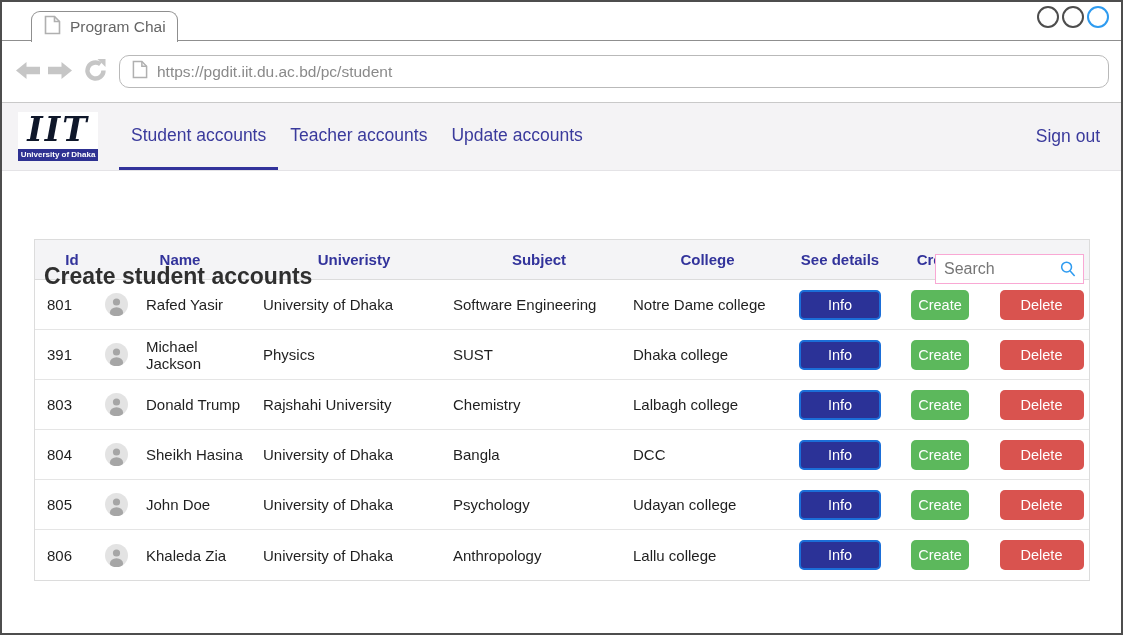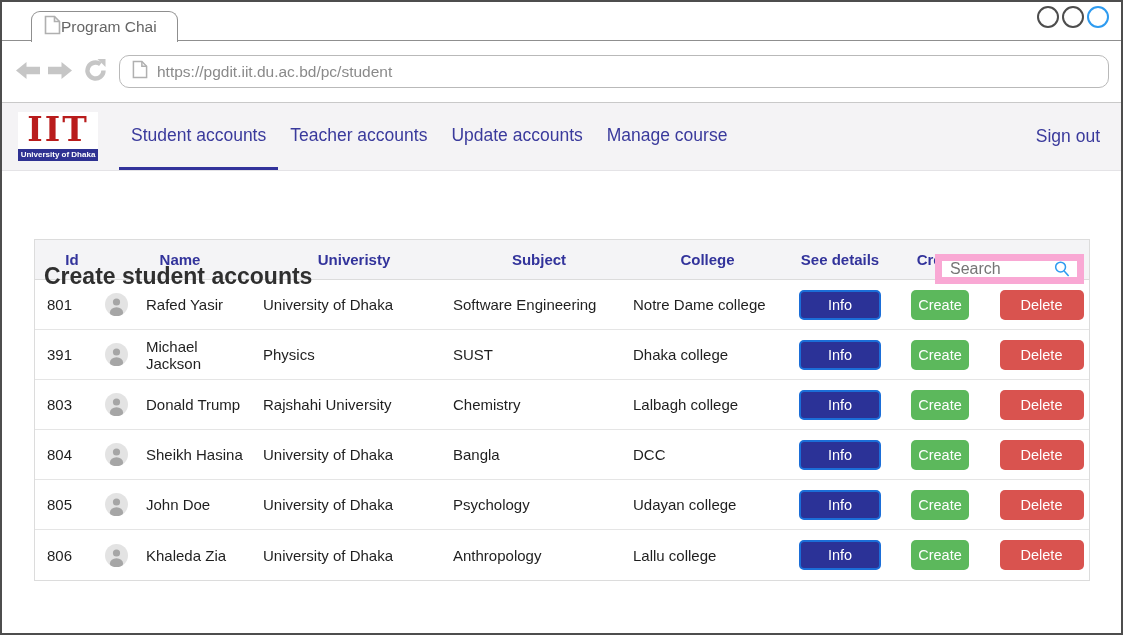--- a/index.html
+++ b/index.html
@@ -22,21 +22,21 @@
     border-bottom: 1px solid #8f8f8f;
   }
   .tab {
     position: absolute;
     left: 29px; top: 9px;
     height: 31px; width: 147px;
     background: #fff;
     border: 1px solid #8f8f8f;
     border-bottom: none;
     border-radius: 9px 9px 0 0;
-    display: flex; align-items: center; 
+    display: flex; align-items: center; gap: 9px;
     padding: 0 12px;
     z-index: 2;
   }
   .tab-title { font-size: 15.5px; color: #666; white-space: nowrap; }
   .win-controls {
     position: absolute; right: 12px; top: 4px;
     display: flex; gap: 3px; z-index: 3;
   }
   .win-circle {
     width: 22px; height: 22px; border-radius: 50%;
@@ -78,22 +78,23 @@
     background: #fff;
     display: flex; flex-direction: column;
     overflow: hidden;
   }
   .logo-iit {
     flex: 1;
     font-family: "DejaVu Serif", serif;
     font-weight: bold;
     font-size: 33px; line-height: 36px;
     letter-spacing: 2px;
-    color: #b91c1c;
+    color: #0f172a;
     text-align: center;
+    font-style: italic;
   }
   .logo-sub {
     background: #2e3192;
     color: #fff;
     font-size: 8px; font-weight: bold;
     text-align: center;
     padding: 1px 0 2px;
     white-space: nowrap;
   }
   .nav-links { display: flex; align-items: stretch; margin-left: 21px; }
@@ -116,21 +117,21 @@
 
   
   .content { position: relative; background: #fff; }
   .page-title {
     position: absolute; left: 42px; top: 24px;
     font-size: 23px; font-weight: bold; color: #2f2f2f;
   }
   .searchbox {
     position: absolute; right: 37px; top: 15px;
     width: 149px; height: 30px;
-    border: 7px solid #f9a8d4;
+    border: 1px solid #f9a8d4;
     background: #fff;
     display: flex; align-items: center;
   }
   .searchbox input {
     flex: 1; min-width: 0;
     border: none; outline: none;
     font-family: "Liberation Sans", sans-serif;
     font-size: 16px; color: #444;
     padding: 0 4px 0 8px;
     background: transparent;
@@ -242,21 +243,20 @@
 
   <div class="navbar">
     <div class="logo">
       <div class="logo-iit">IIT</div>
       <div class="logo-sub">University of Dhaka</div>
     </div>
     <div class="nav-links">
       <div class="nav-link active">Student accounts</div>
       <div class="nav-link">Teacher accounts</div>
       <div class="nav-link">Update accounts</div>
-      <div class="nav-link">Manage course</div>
     </div>
     <div class="signout">Sign out</div>
   </div>
 
   <div class="content">
     <div class="page-title">Create student accounts</div>
 
     <div class="searchbox">
       <input type="text" placeholder="Search" style="">
       <span class="search-icon">

